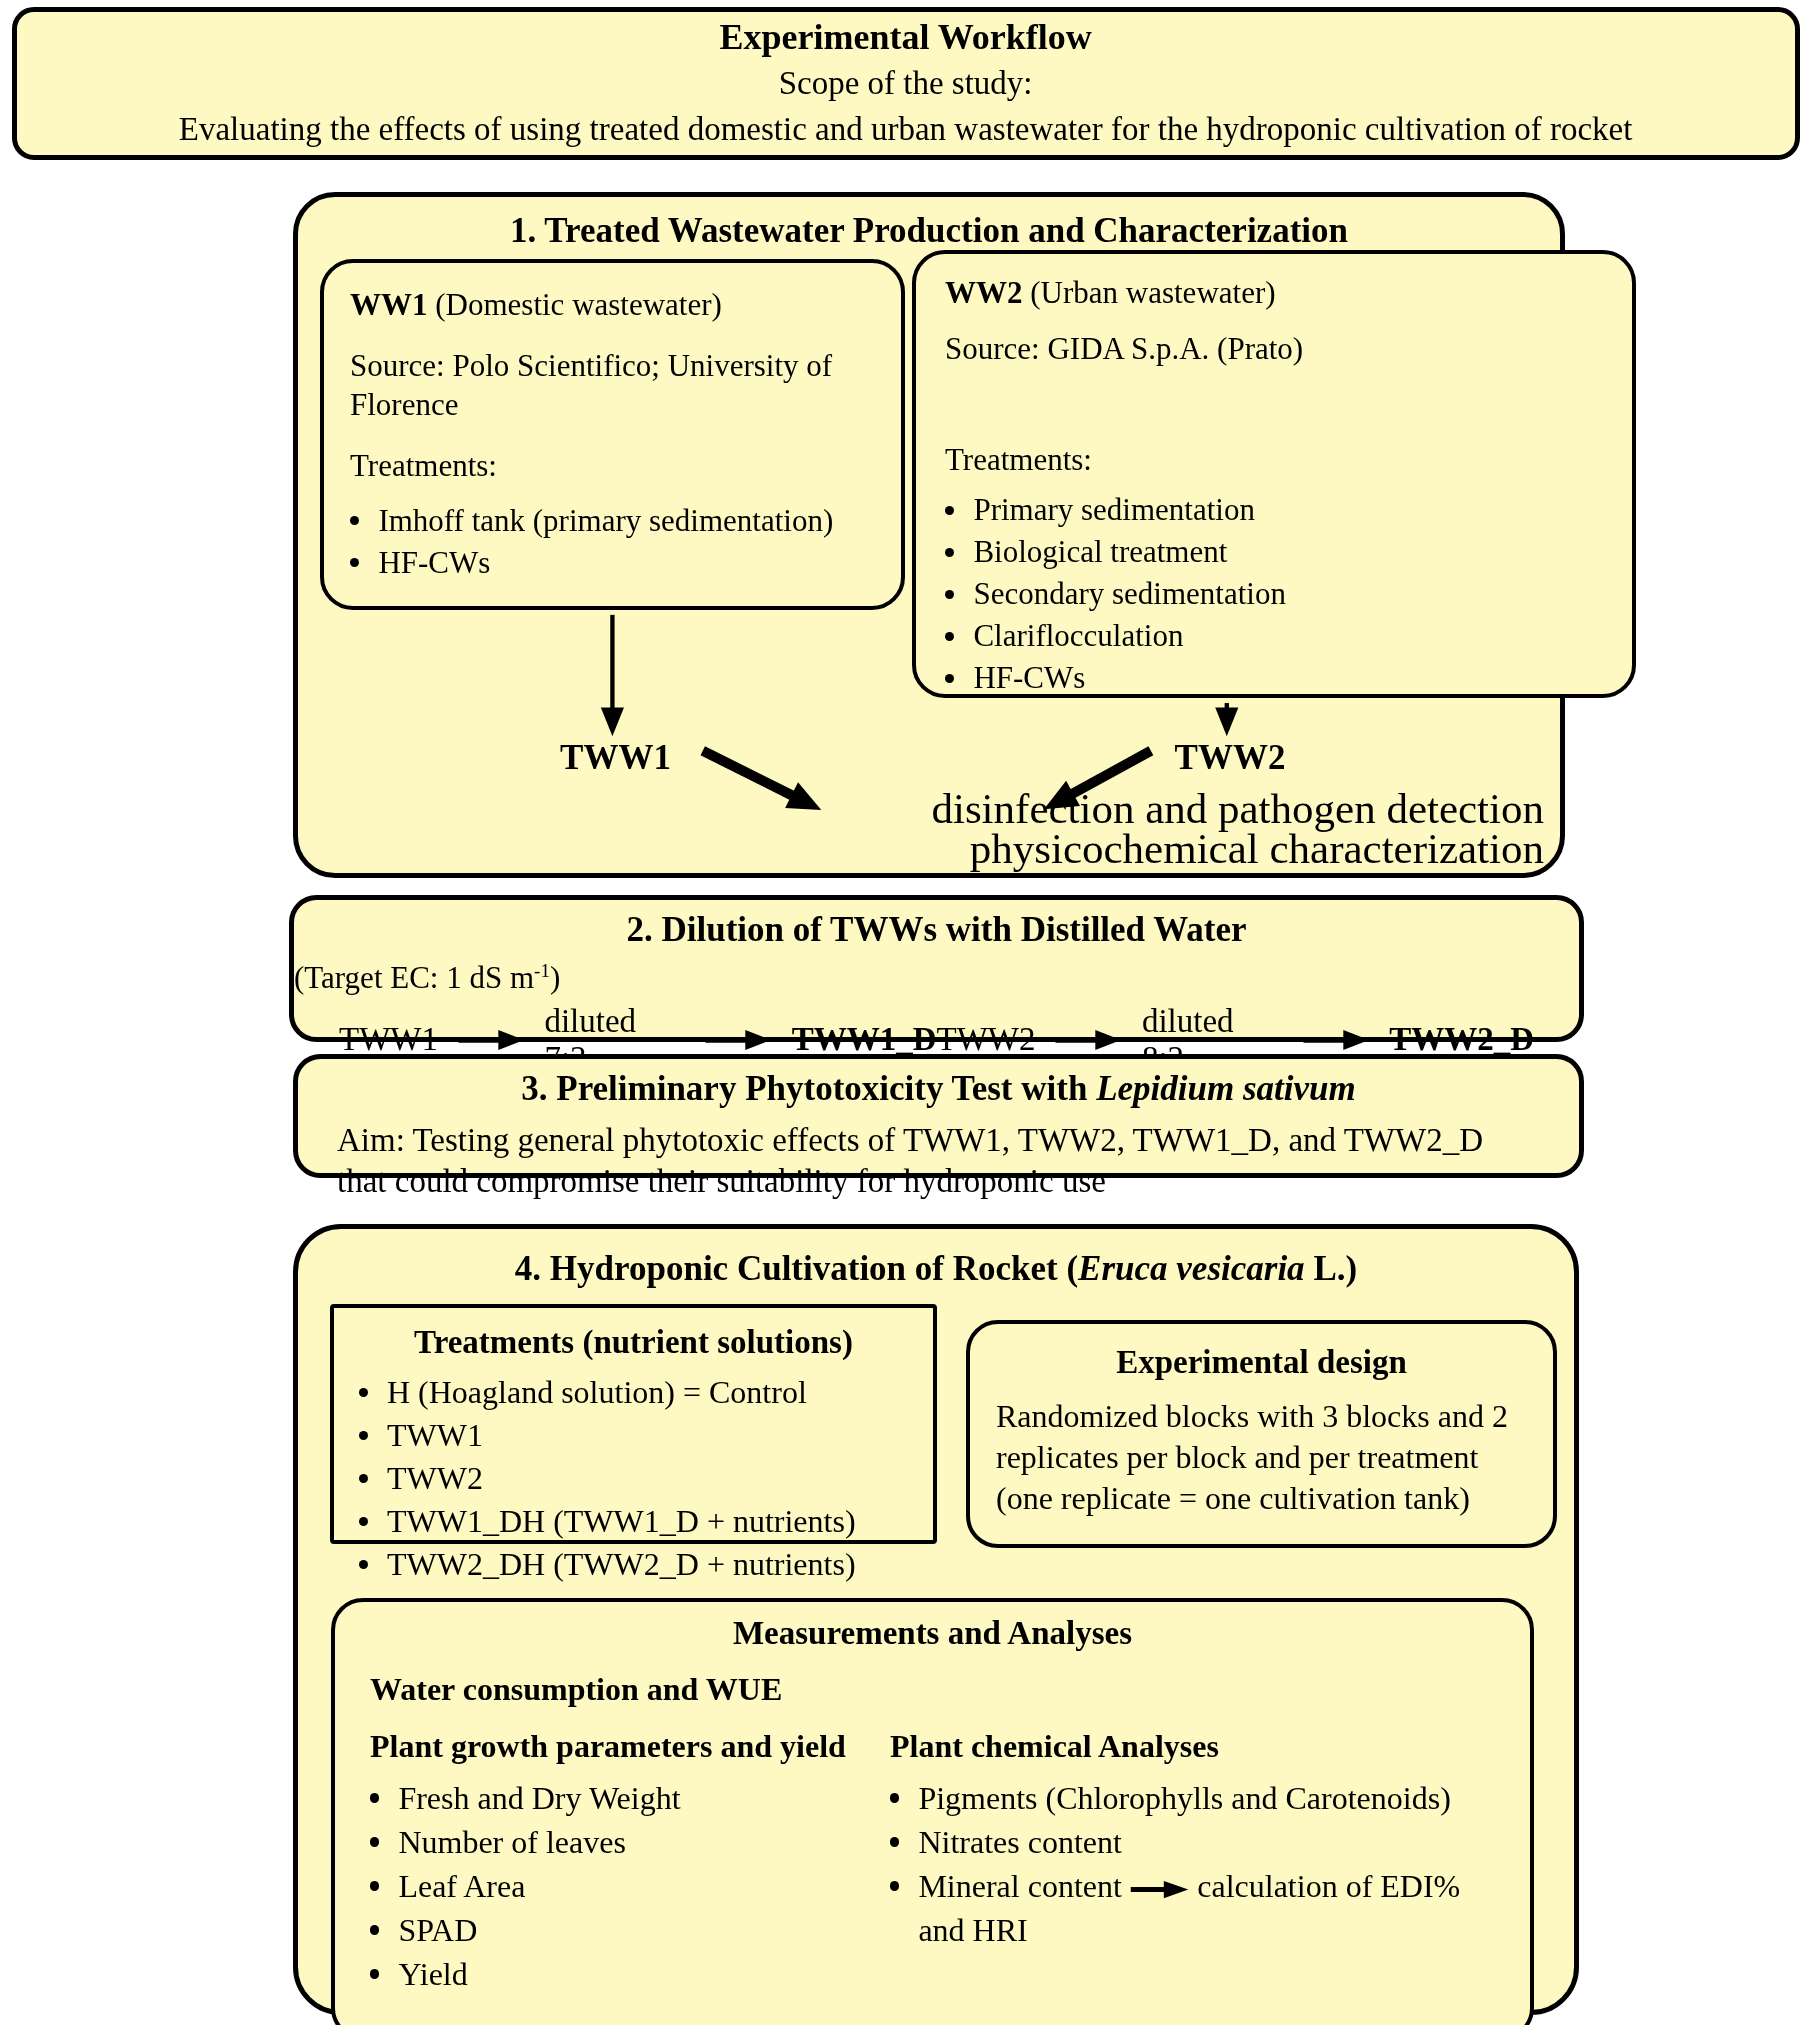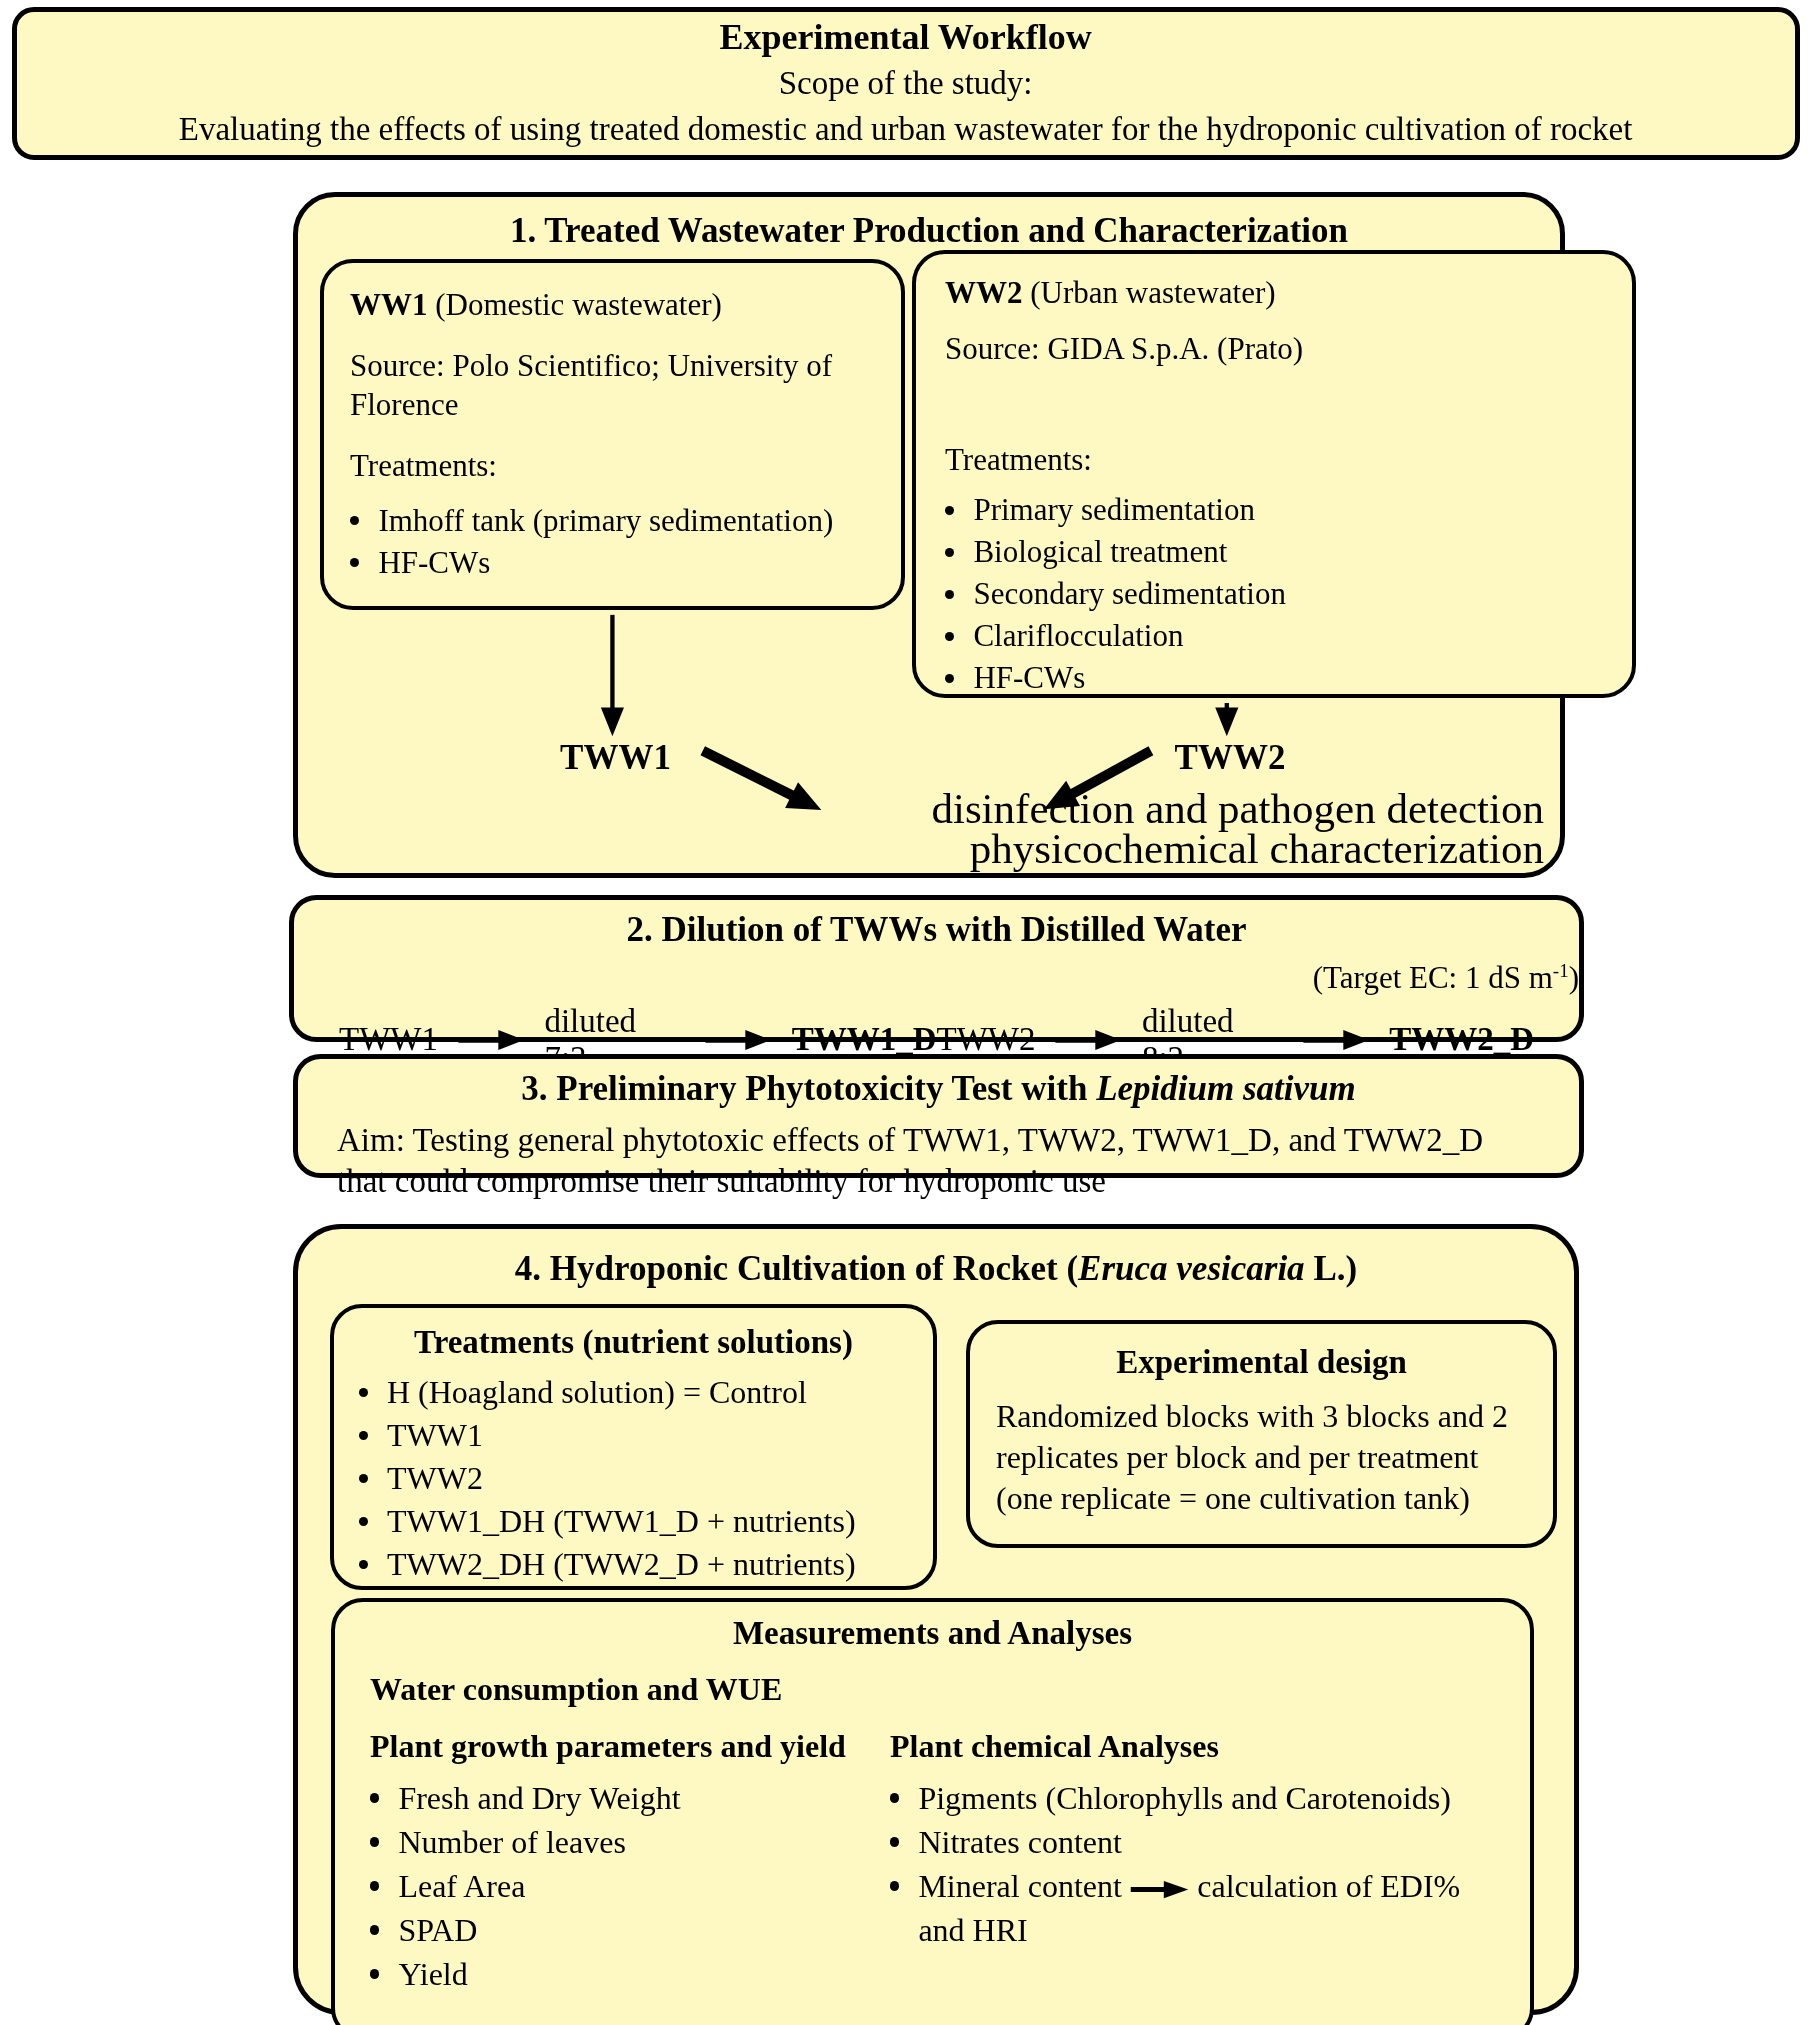--- a/index.html
+++ b/index.html
@@ -37,32 +37,32 @@
   .brow > .bt { flex: 1; }
   .arrows { position: absolute; left: 0; top: 0; }
   .tww { position: absolute; font-size: 35px; font-weight: bold; text-align: center; }
   .tww1 { left: 231px; top: 541px; width: 173px; }
   .tww2 { left: 838px; top: 541px; width: 188px; }
   .outcome { position: absolute; left: 0; right: 16px; text-align: right; font-size: 43px; }
   .o1 { top: 587px; } .o2 { top: 627px; }
 
   .s2 { left: 289px; top: 895px; width: 1295px; height: 147px; border-radius: 27.5px; padding-top: 8.7px; }
   .title-line { text-align: center; font-size: 35px; font-weight: bold; line-height: 42px; }
-  .target { text-align: right; font-size: 31px; line-height: 39px; margin-left: 48px; }
+  .target { text-align: left; font-size: 31px; line-height: 39px; }
   .target sup { font-size: 19px; }
   .flowrow { display: flex; justify-content: space-between; align-items: center; padding: 0 45px; margin-top: 5.8px; font-size: 33px; }
   .flowgrp { display: flex; align-items: center; gap: 19px; }
   .harrow { display: inline-block; vertical-align: middle; }
 
   .s3 { left: 293px; top: 1054px; width: 1291px; height: 124px; border-radius: 27.5px; padding-top: 8.7px; }
   .s3 .body { margin: 10px 39px 0; font-size: 33px; line-height: 41px; }
 
   .s4 { left: 293px; top: 1224px; width: 1286px; height: 791px; border-radius: 48px; }
   .s4 > .sec-title { top: 19px; }
-  .treat { left: 32px; top: 75px; width: 607px; height: 286px; border-radius: 32px; padding: 14.5px 24.6px; }
+  .treat { left: 32px; top: 75px; width: 607px; height: 240px; border-radius: 4px; padding: 14.5px 24.6px; }
   .inner-title { text-align: center; font-size: 33px; font-weight: bold; line-height: 38px; }
   .treat .inner-title { margin-bottom: 10px; }
   .treat .brow { font-size: 32px; line-height: 43px; }
   .treat .dot { margin-top: 17.3px; }
   .design { left: 668px; top: 91px; width: 591px; height: 228px; border-radius: 32px; padding: 19px 26px; }
   .design .inner-title { margin-bottom: 14.5px; }
   .design .body { margin: 0; font-size: 32px; line-height: 41px; }
   .meas { left: 33px; top: 369px; width: 1203px; height: 442px; border-radius: 32px; padding: 11.6px 35px; }
   .wue { font-size: 32px; font-weight: bold; margin-top: 19px; }
   .cols { display: flex; margin-top: 19px; }

